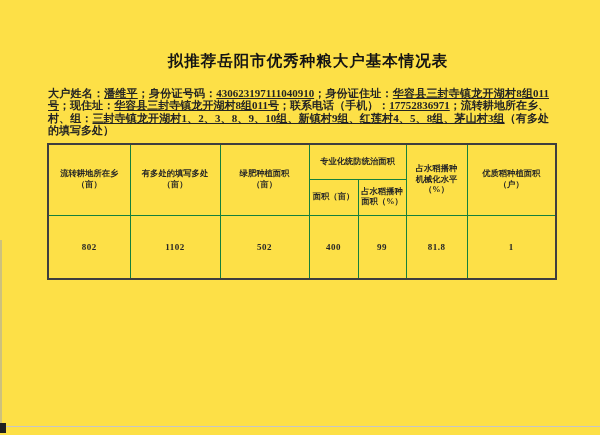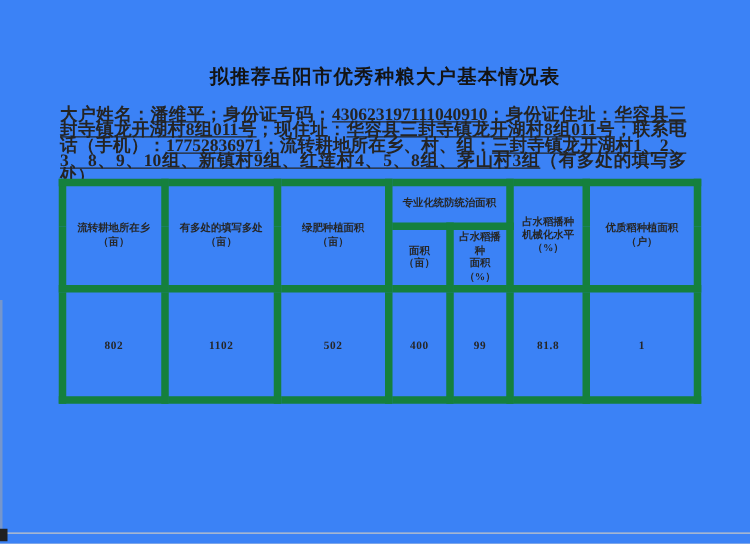--- a/index.html
+++ b/index.html
@@ -1,21 +1,21 @@
 <!DOCTYPE html>
 <html><head>
 <meta charset="utf-8">
 <style>
   * { box-sizing: border-box; }
   html, body { margin: 0; padding: 0; background: #d9d9d9; }
   .page {
     position: relative;
     width: 600px;
     height: 435px;
-    background: #3b82f6;
+    background: #fde047;
     overflow: hidden;
     font-family: "Liberation Serif", "DejaVu Serif", serif;
     color: #1c1c1c;
   }
   .doc-title {
     position: absolute;
     top: 51px;
     left: 0;
     width: 100%;
     text-align: center;
@@ -24,51 +24,51 @@
     letter-spacing: 1px;
     color: #141414;
     transform: translateX(8px);
     white-space: nowrap;
   }
   .info {
     position: absolute;
     left: 48px;
     top: 87px;
     width: 501px;
-    font-size: 14px;
+    font-size: 11px;
     line-height: 12.3px;
     font-weight: bold;
     color: #242424;
     text-align: justify;
   }
   .info .u { text-decoration: underline; text-underline-offset: 1px; }
 
   table.tbl {
     position: absolute;
     left: 47px;
     top: 143px;
     width: 508px;
     border-collapse: collapse;
     table-layout: fixed;
     border: 2px solid #3e3e3e;
   }
   .tbl th, .tbl td {
-    border: 6px solid #15803d;
+    border: 1px solid #15803d;
     font-weight: bold;
     text-align: center;
     vertical-align: middle;
     padding: 1px 2px;
     color: #262626;
     overflow: hidden;
   }
   .tbl th { font-size: 8.3px; line-height: 10.5px; font-weight: bold; }
   .tbl td { font-size: 9px; letter-spacing: 0.5px; }
   tr.h1 { height: 35px; }
   tr.h2 { height: 36px; }
-  tr.data { height: 89px; }
+  tr.data { height: 64px; }
   .line { display: block; }
 
   
   .scan-bottom-line {
     position: absolute; left: 0; top: 426px; width: 600px; height: 1px;
     background: #c6c6c6;
   }
   .scan-corner-mark {
     position: absolute; left: 0; top: 423px; width: 6px; height: 10px;
     background: #202020;

